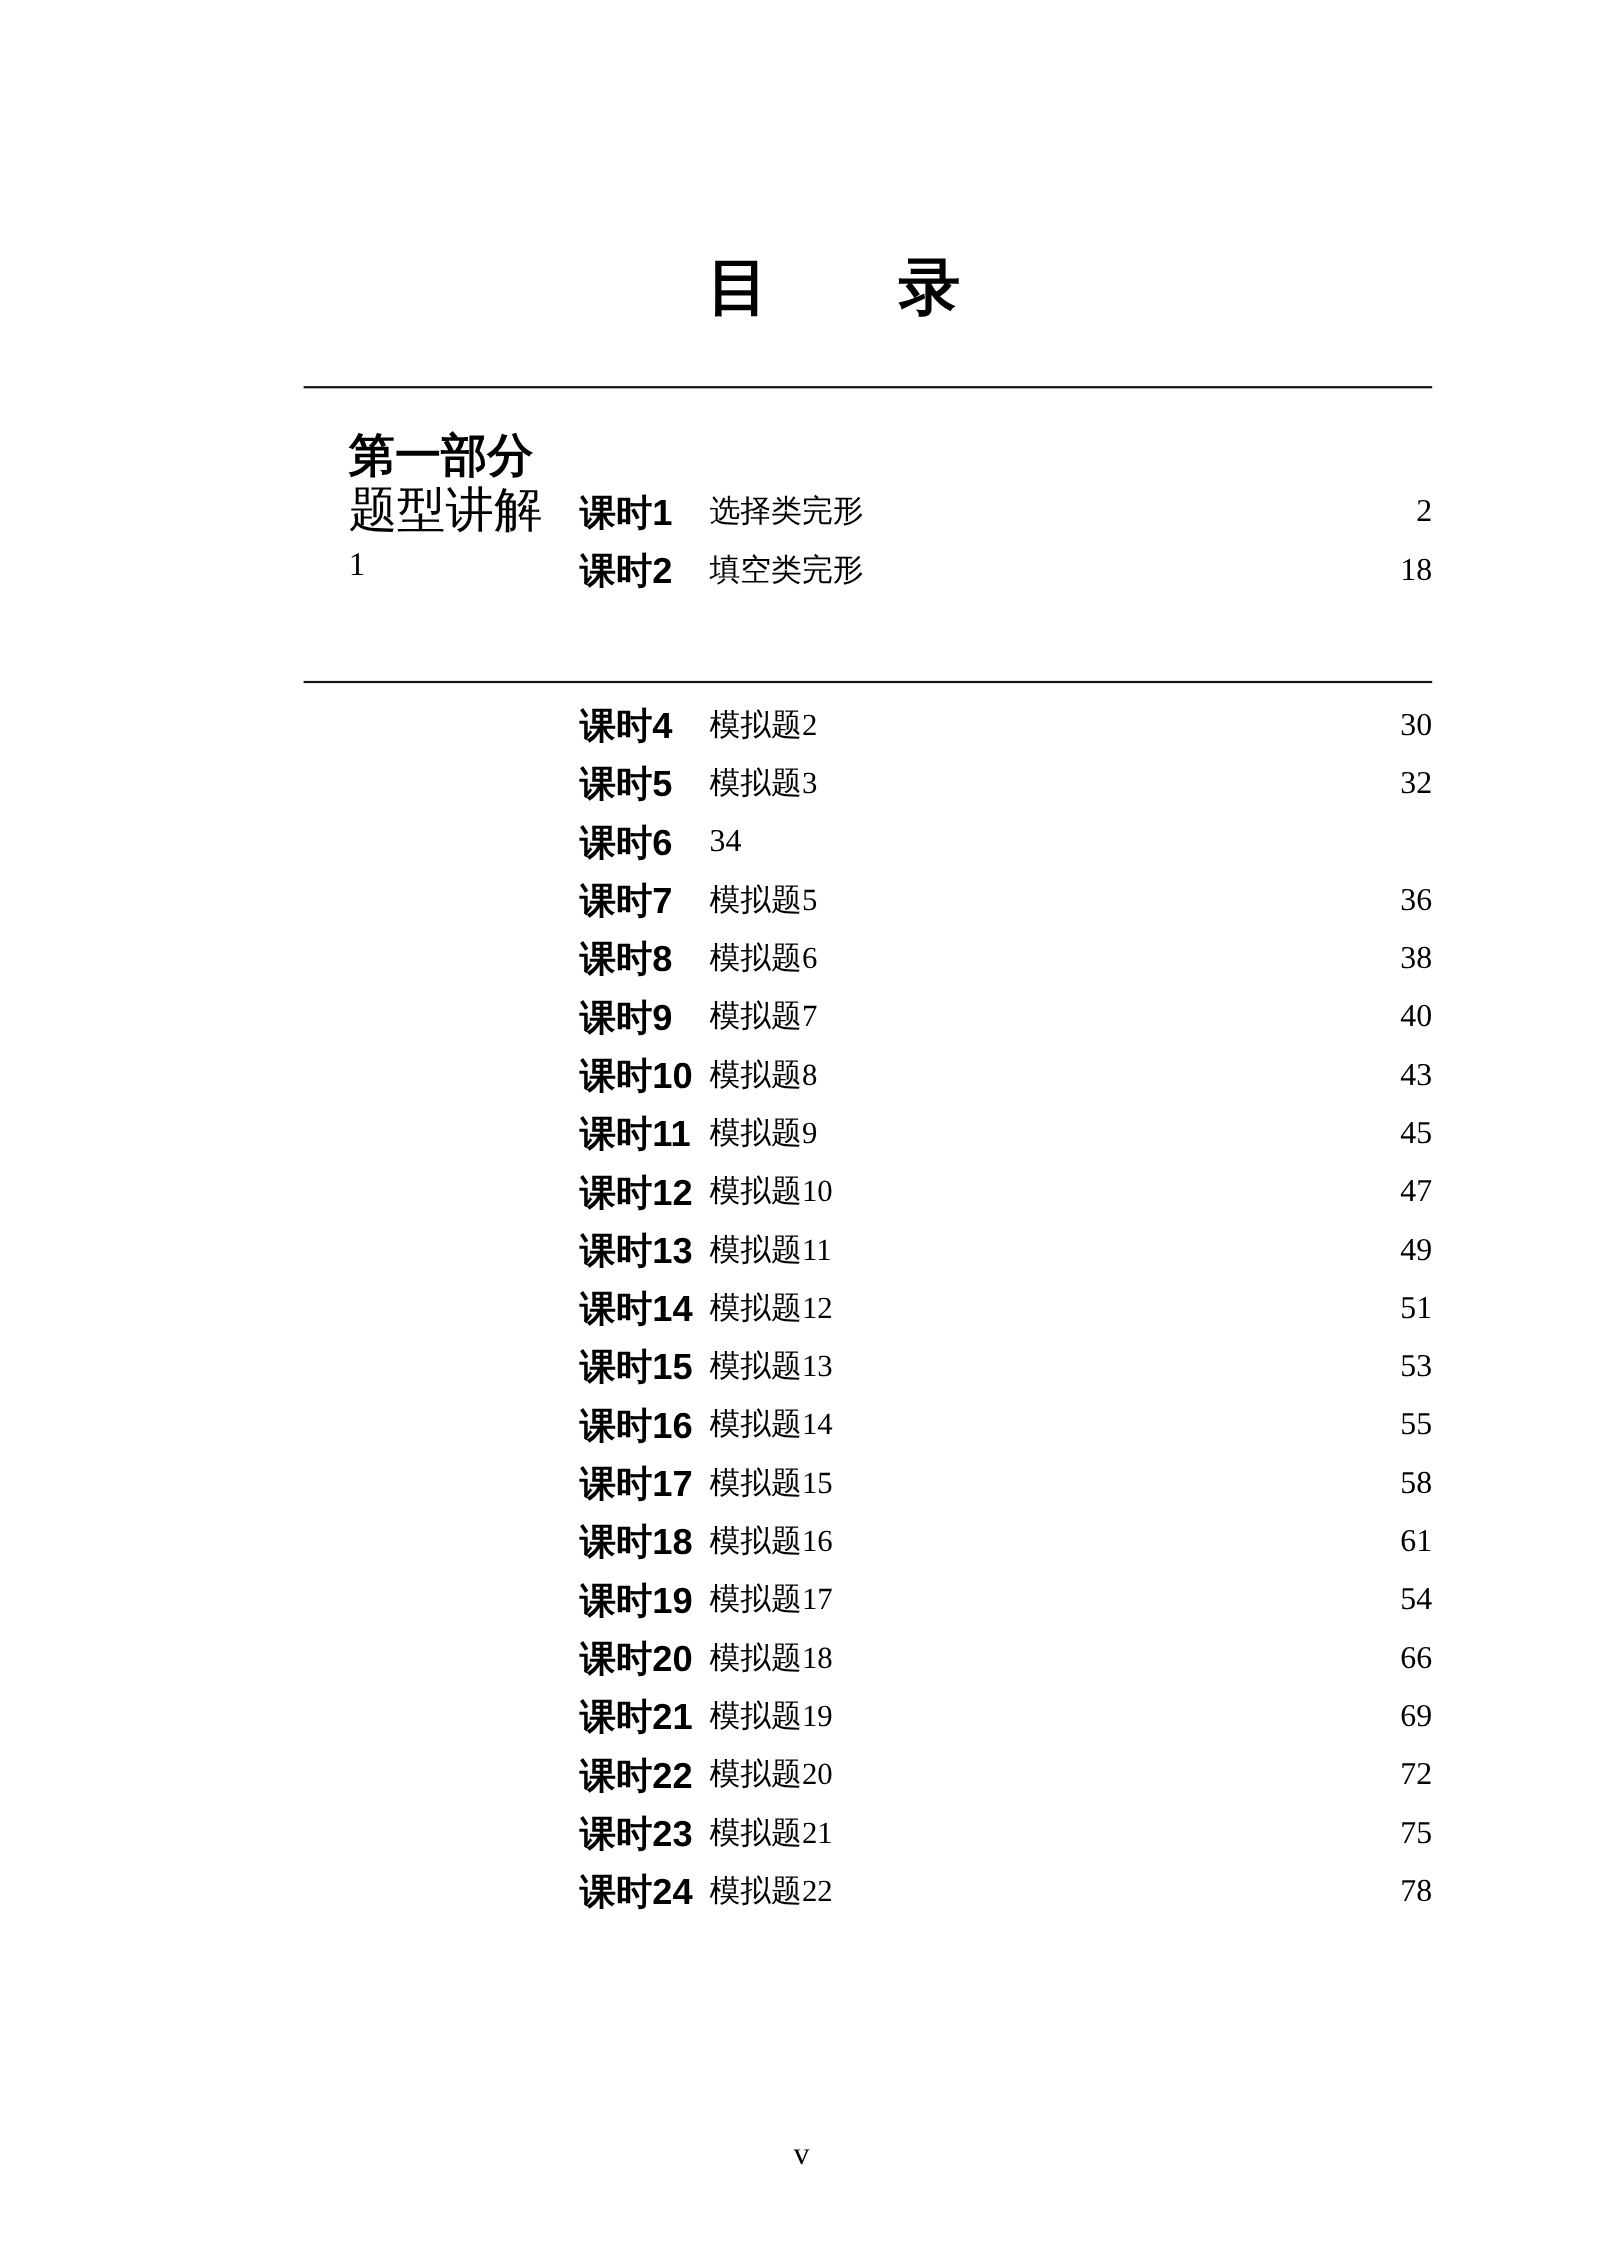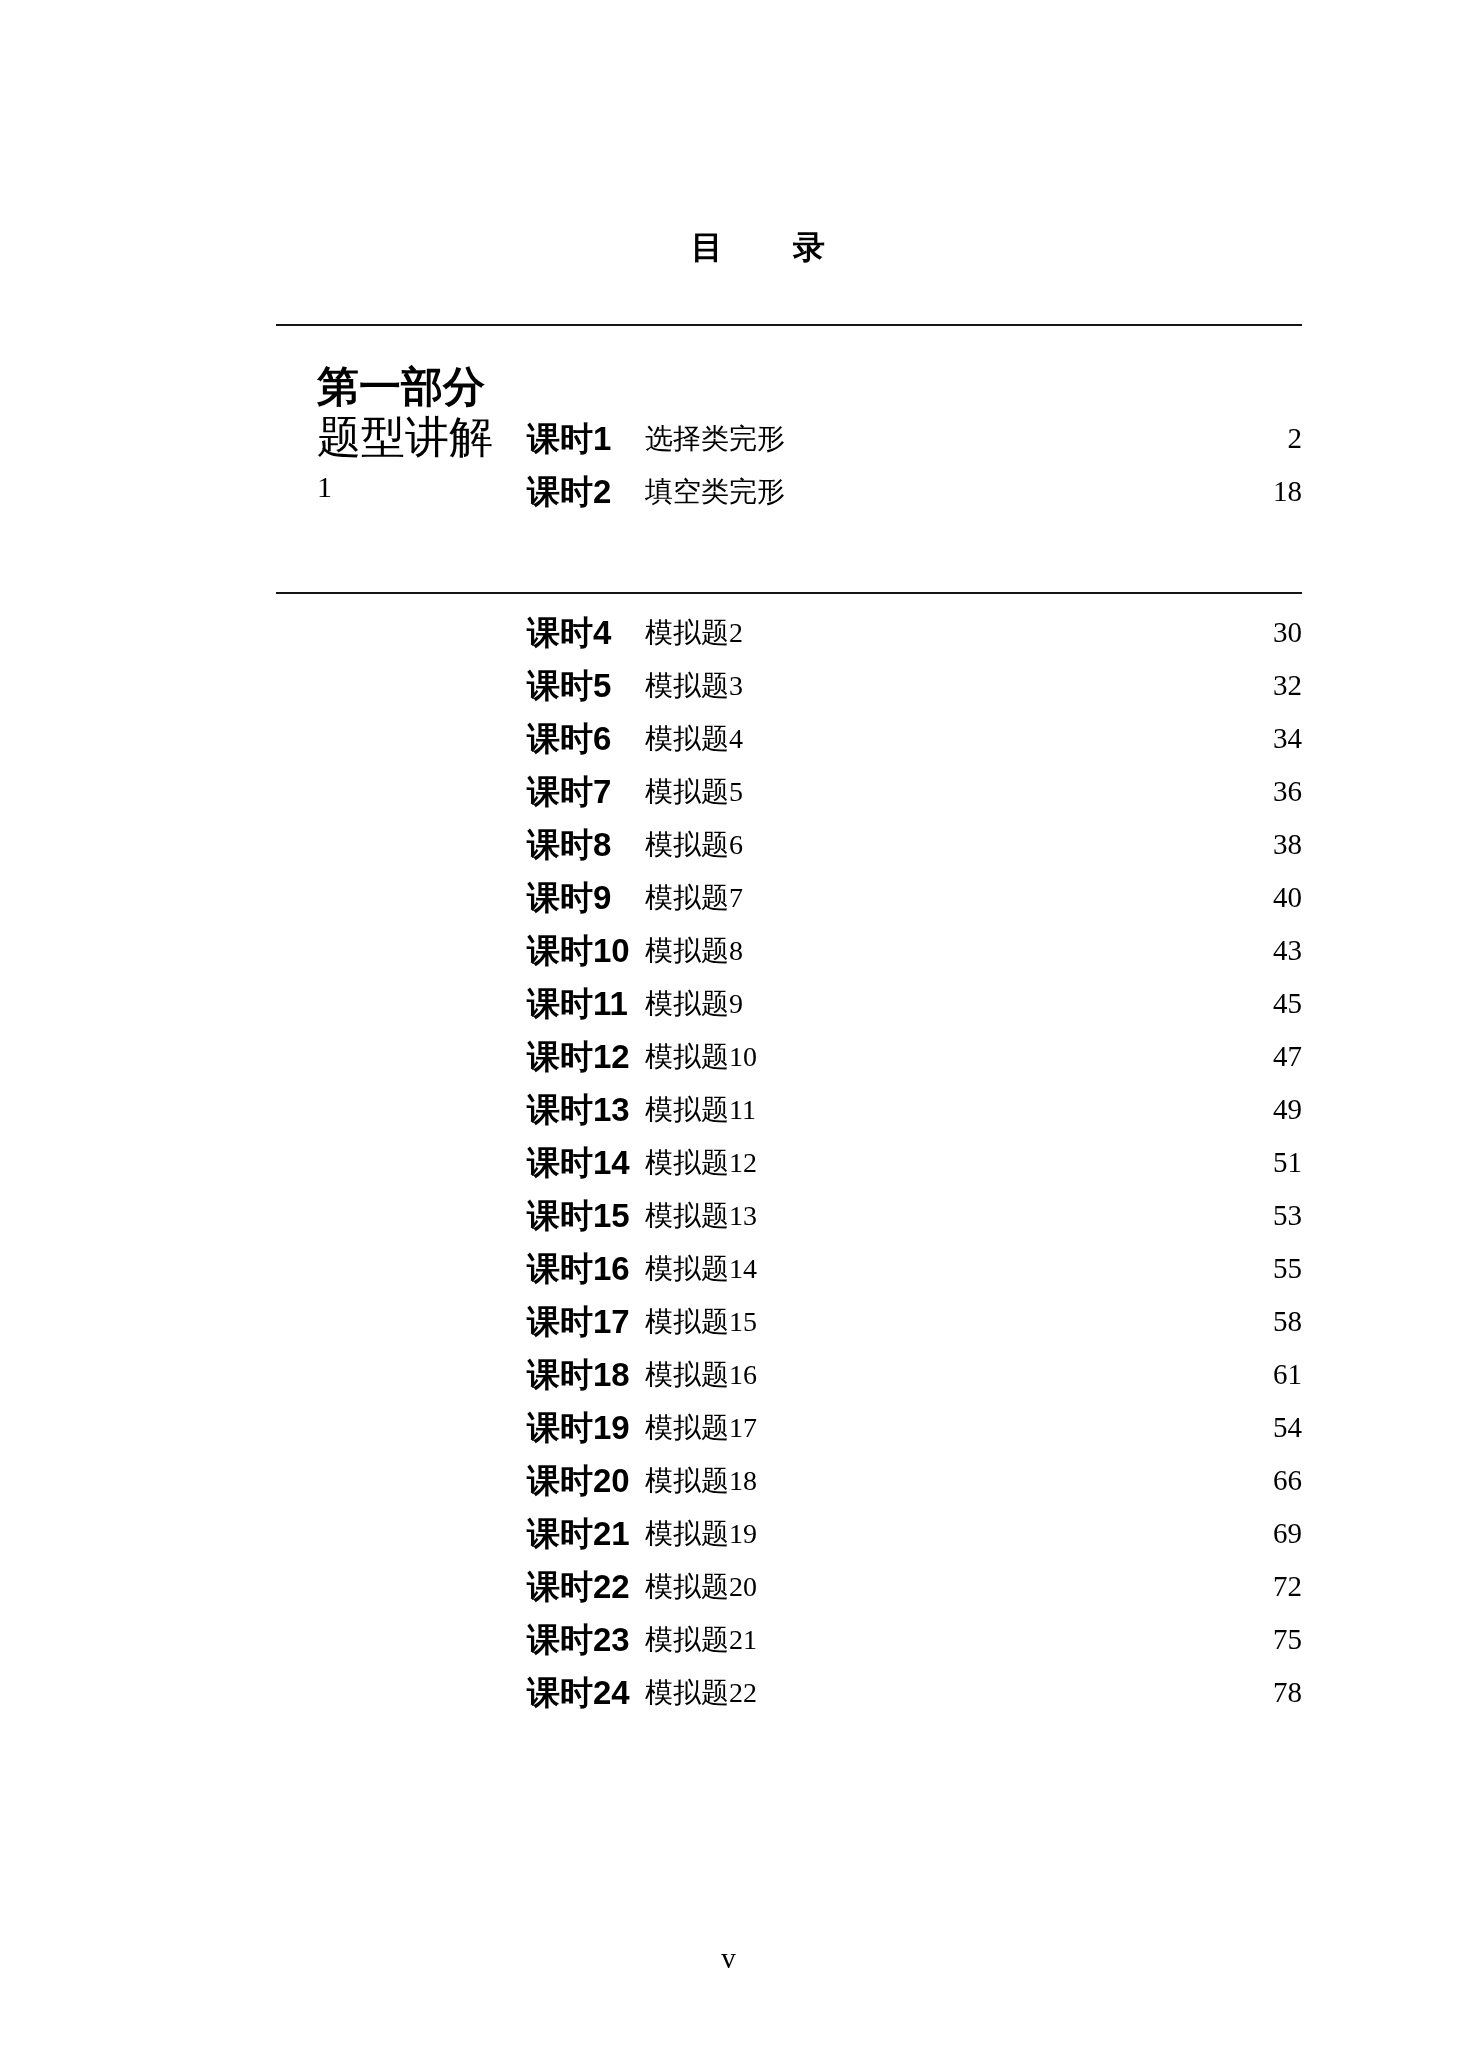--- a/index.html
+++ b/index.html
@@ -13,21 +13,21 @@
   }
   .content {
     position:absolute;
     left:276px; top:0;
     width:1026px;
   }
   .toc-title {
     margin-top:230px;
     padding-right:60px;
     text-align:center;
-    font-size:32px;
+    font-size:56px;
     font-weight:bold;
     line-height:1.1;
     letter-spacing:2px;
     white-space:pre;
   }
   .divider {
     height:2px;
     background:#151515;
     margin-top:74px;
   }
@@ -132,21 +132,20 @@
   </div>
 
   <div class="item-row">
     <span class="item-label">课时5</span>
     <span class="item-title">模拟题3</span>
     <span class="item-page">32</span>
   </div>
 
   <div class="item-row">
     <span class="item-label">课时6</span>
-    <span class="item-title">模拟题4</span>
     <span class="item-page">34</span>
   </div>
 
   <div class="item-row">
     <span class="item-label">课时7</span>
     <span class="item-title">模拟题5</span>
     <span class="item-page">36</span>
   </div>
 
   <div class="item-row">

